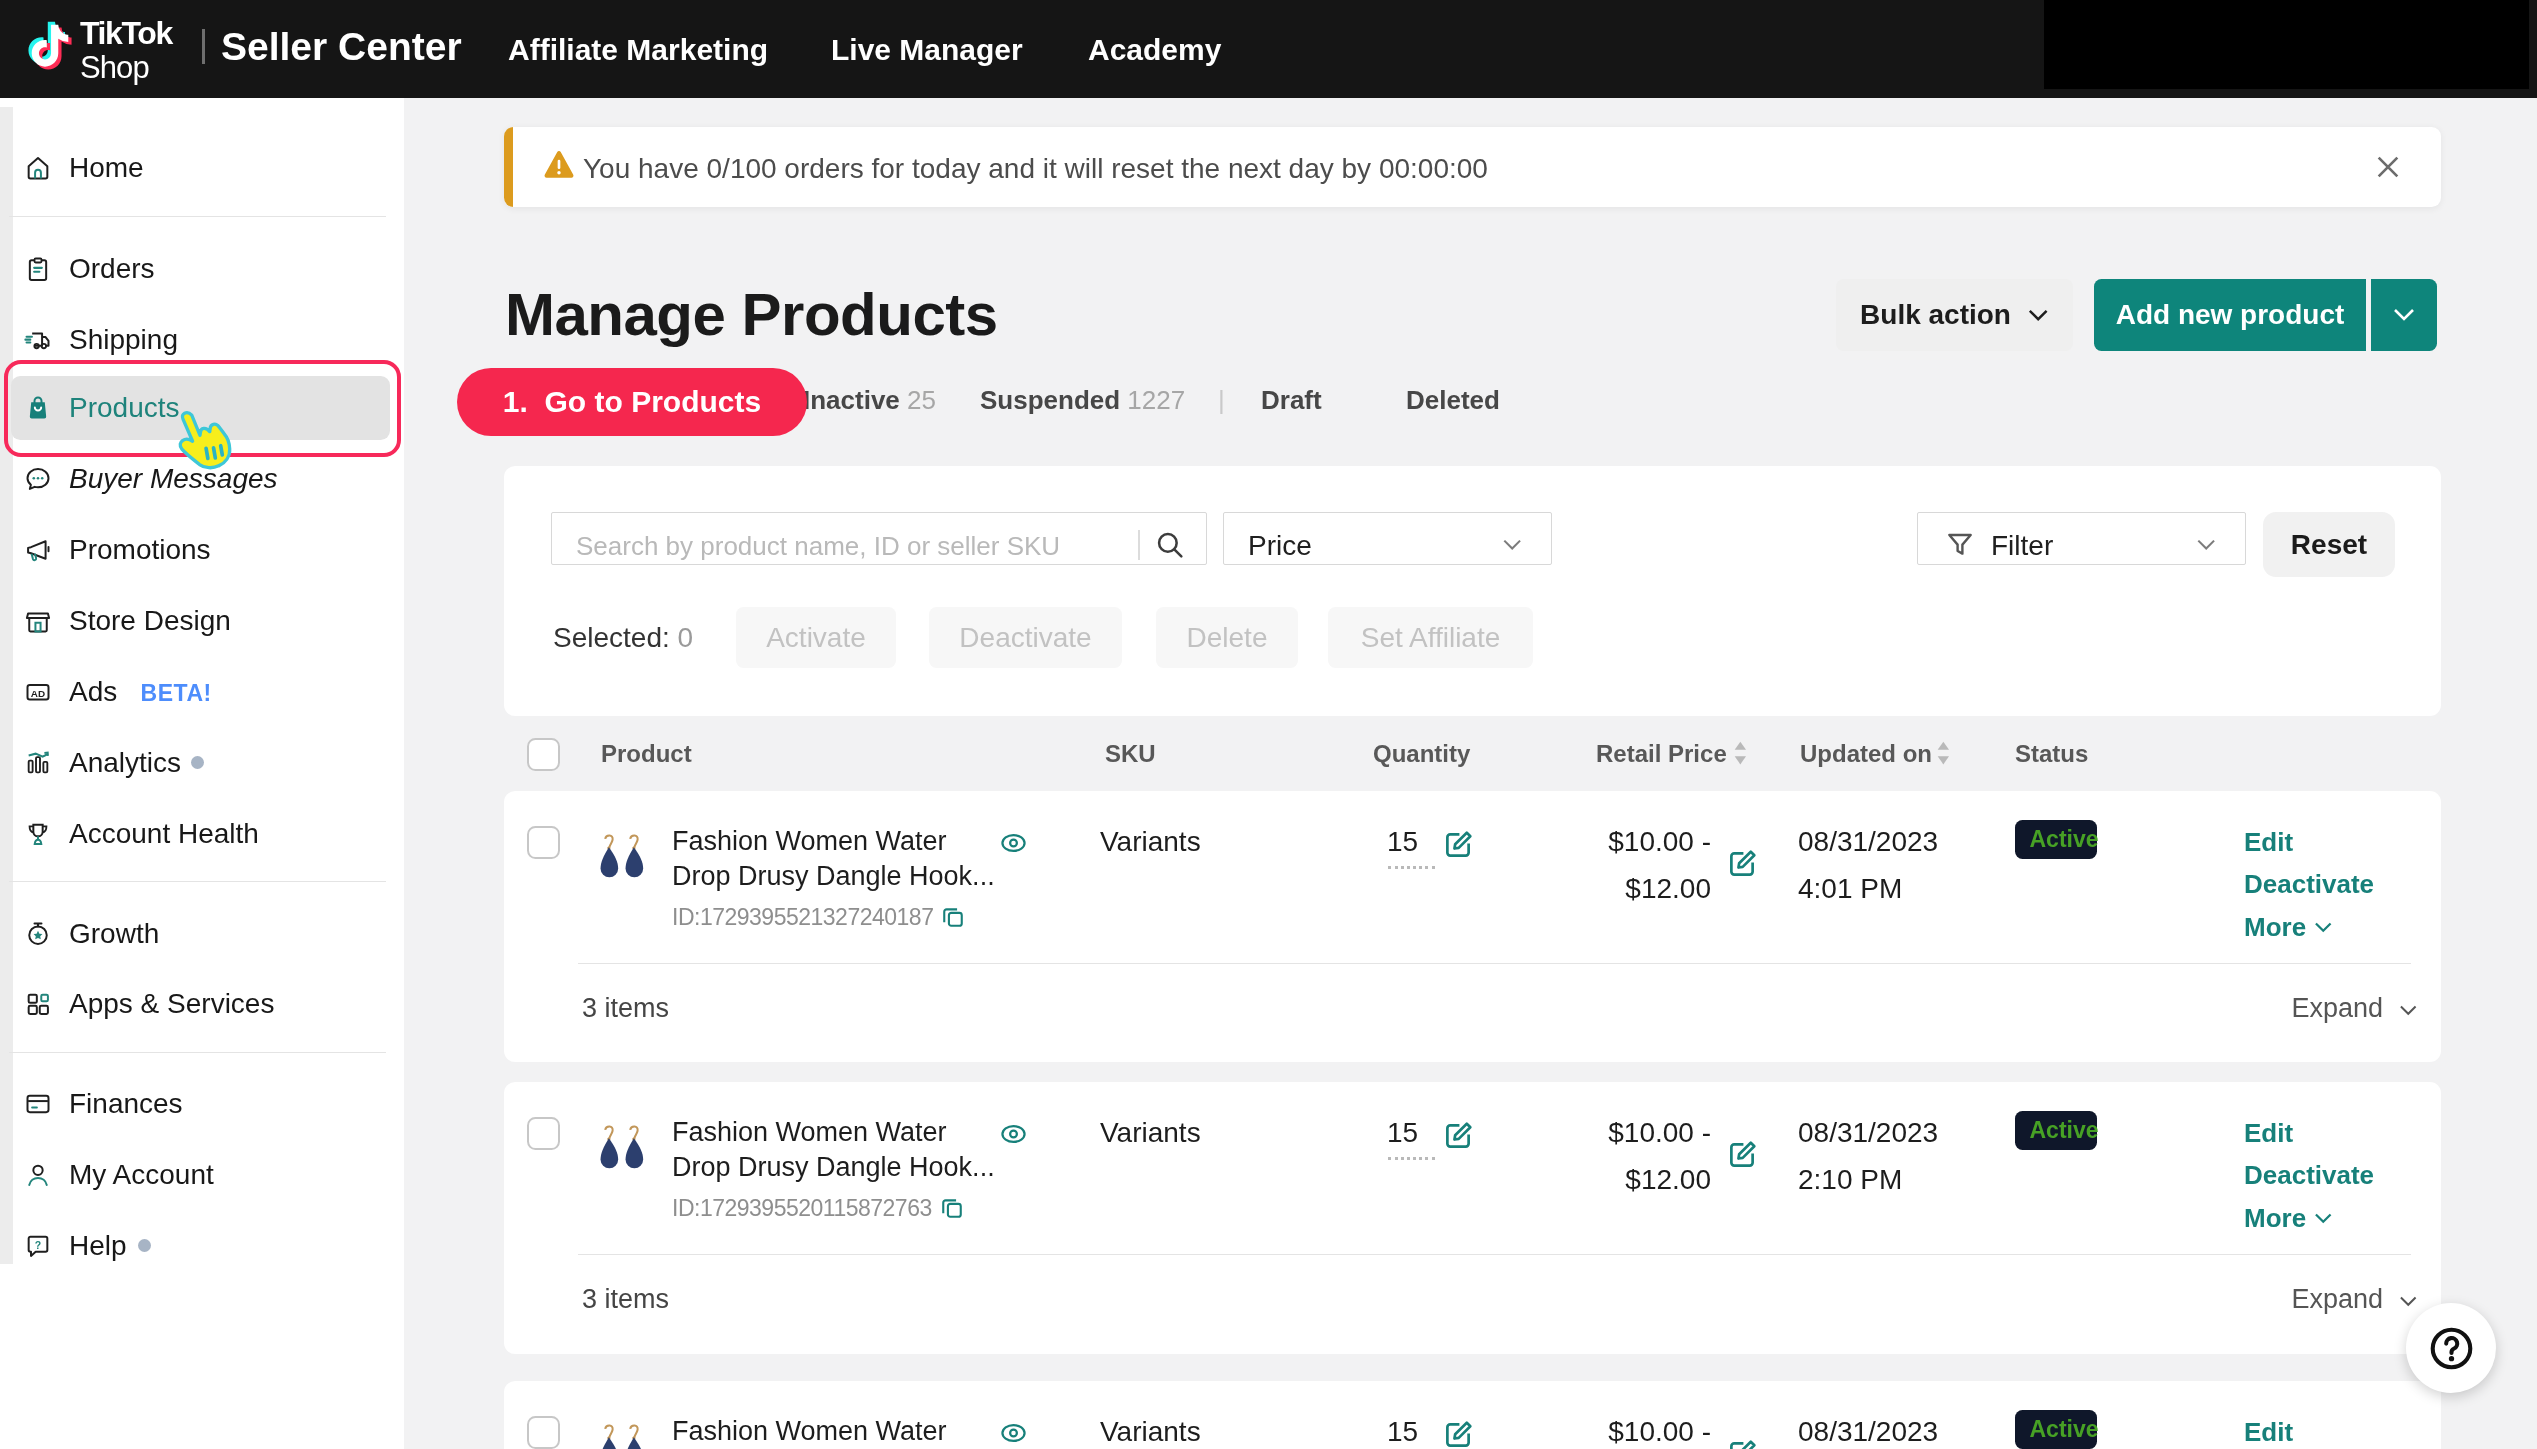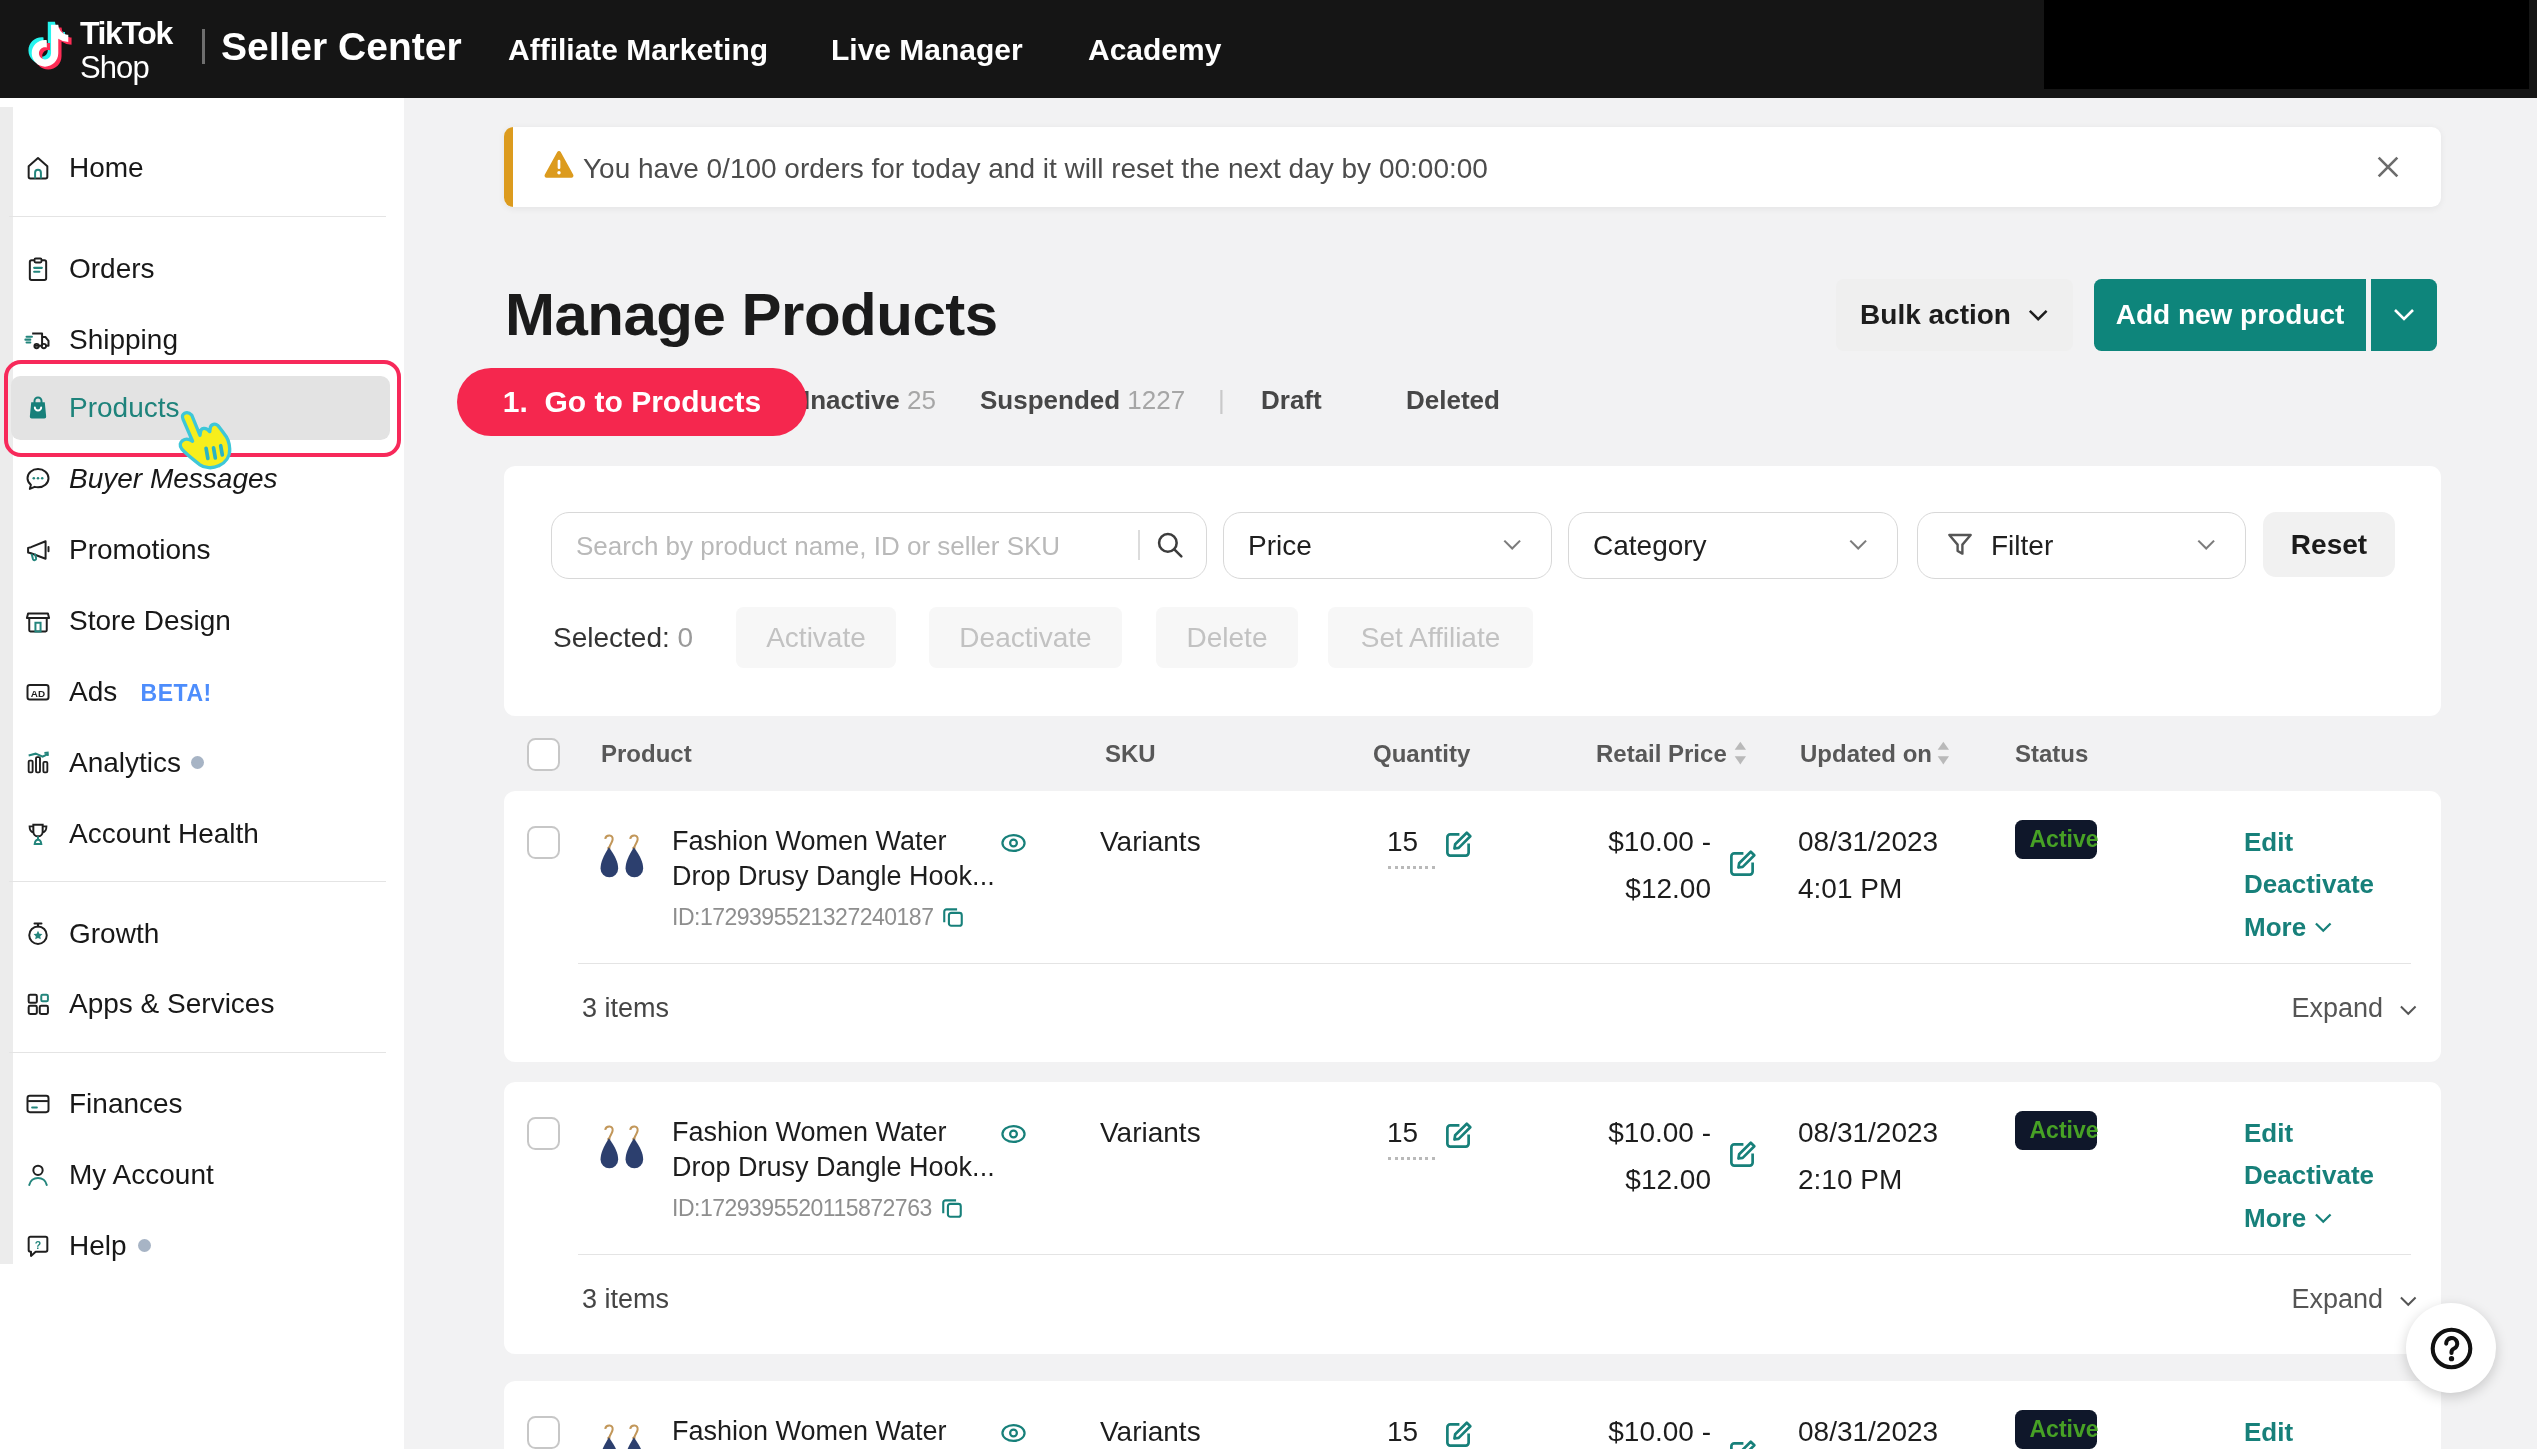--- a/index.html
+++ b/index.html
@@ -42,21 +42,21 @@
 .addmain { left:2094px; width:272px; background:#0e857b; color:#fff; border-radius:7.5px 0 0 7.5px; }
 .addchev { left:2371px; width:66px; background:#0e857b; color:#fff; border-radius:0 7.5px 7.5px 0; }
 
 
 .tabs { position:absolute; top:385px; font-size:26px; font-weight:700; color:#474747; }
 .tabs .cnt { font-weight:400; color:#a6a6a6; }
 .badge1 { position:absolute; left:457px; top:368px; width:350px; height:68px; background:#f5274e; border-radius:34px; z-index:6; color:#fff; font-size:30px; font-weight:700; display:flex; align-items:center; justify-content:center; }
 
 
 .fcard { position:absolute; left:504px; top:466px; width:1937px; height:250px; background:#fff; border-radius:11.2px; }
-.input { position:absolute; border:1.9px solid #d8d8d8; border-radius:18px; background:#fff; height:67px; top:46px; }
+.input { position:absolute; border:1.9px solid #d8d8d8; border-radius:2px; background:#fff; height:53px; top:46px; }
 .search { left:47px; width:656px; }
 .search .ph { position:absolute; left:24px; top:17.7px; font-size:26px; color:#b9b9b9; }
 .sel-lb { position:absolute; left:24px; top:17px; font-size:28px; color:#202020; }
 .chev { position:absolute; top:25px; width:22.4px; height:14px; }
 .reset { position:absolute; left:1759px; top:46px; width:132px; height:65px; background:#f1f1f1; border-radius:13px; font-size:28px; font-weight:700; color:#1b1b1b; display:flex; align-items:center; justify-content:center; }
 .selrow { position:absolute; left:49px; top:141px; height:61px; font-size:28px; color:#333; display:flex; align-items:center; }
 .dbtn { position:absolute; top:141px; height:61px; background:#f7f7f7; border-radius:7.5px; color:#c2c2c2; font-size:28px; display:flex; align-items:center; justify-content:center; }
 
 
 .thead { position:absolute; left:504px; top:716px; width:1937px; height:75px; font-size:24px; font-weight:700; color:#585858; }
@@ -296,26 +296,20 @@
         <circle cx="10.5" cy="10.5" r="6.2" stroke="#3c3c3c" stroke-width="1.8"></circle>
         <path d="M15.2 15.2 20 20" stroke="#3c3c3c" stroke-width="1.8" stroke-linecap="round"></path>
       </svg>
   </div>
   <div class="input" style="left:719px;width:329px;">
       <div class="sel-lb">Price</div>
       <svg class="chev" style="left:277px;" viewBox="0 0 24 16">
         <path d="M3 3l9 9 9-9" stroke="#7c7c7c" stroke-width="2.4" fill="none"></path>
       </svg>
     </div>
-  <div class="input" style="left:1064px;width:330px;">
-      <div class="sel-lb">Category</div>
-      <svg class="chev" style="left:278px;" viewBox="0 0 24 16">
-        <path d="M3 3l9 9 9-9" stroke="#7c7c7c" stroke-width="2.4" fill="none"></path>
-      </svg>
-    </div>
   <div class="input" style="left:1413px;width:329px;">
     <svg class="abs" style="left:26px;top:16px;" width="32" height="32" viewBox="0 0 24 24" fill="none">
         <path d="M4 4.5h16l-6.2 7.2v6.8l-3.6-2v-4.8z" stroke="#555" stroke-width="1.8" stroke-linejoin="round"></path>
       </svg>
     <div class="sel-lb" style="left:73px;">Filter</div>
       <svg class="chev" style="left:277px;" viewBox="0 0 24 16">
         <path d="M3 3l9 9 9-9" stroke="#7c7c7c" stroke-width="2.4" fill="none"></path>
       </svg>
   </div>
   <div class="reset">Reset</div>

